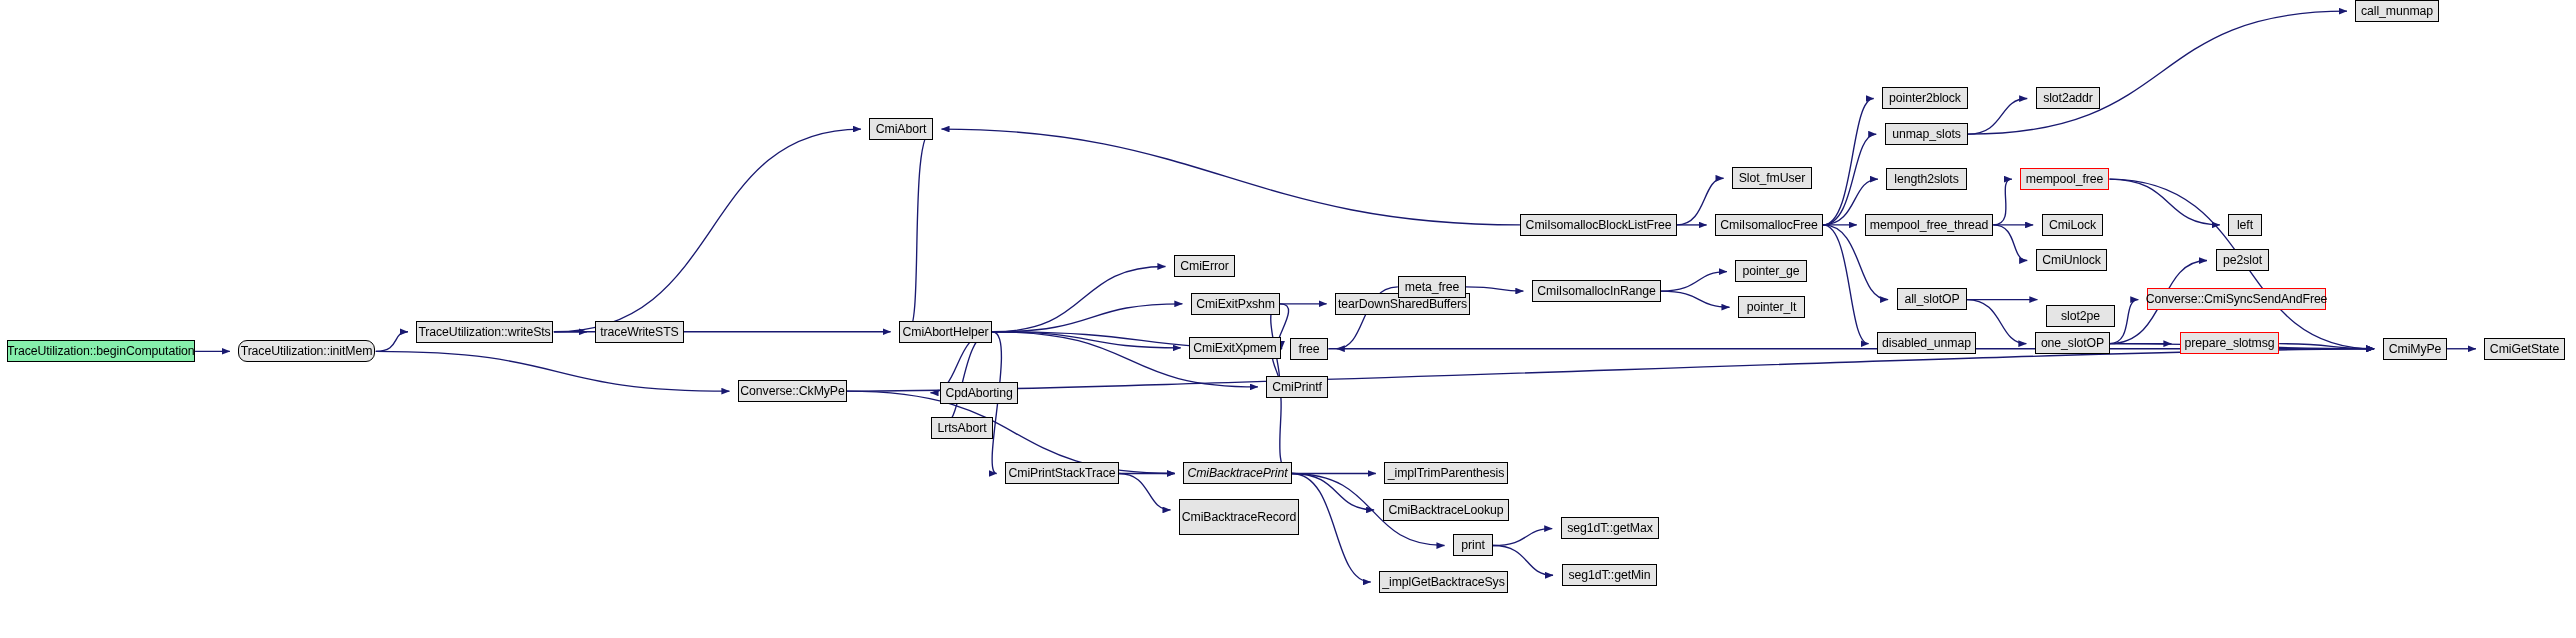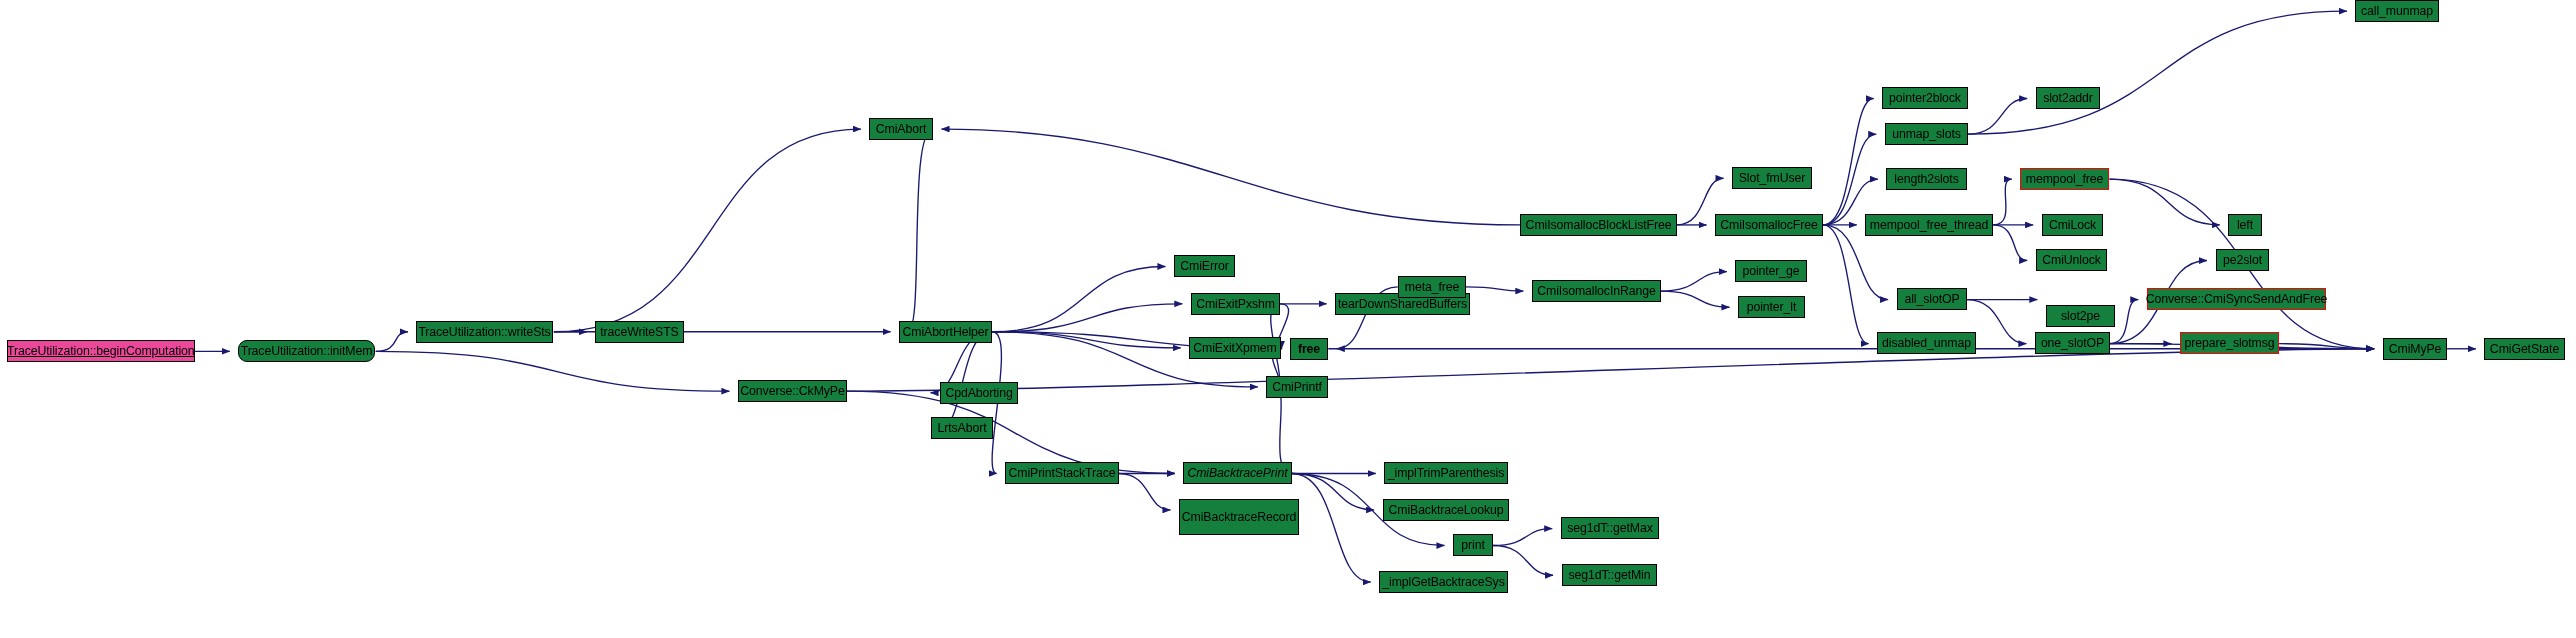--- a/index.html
+++ b/index.html
@@ -27,37 +27,36 @@
     position: absolute;
     left: 0;
     top: 0;
     width: 2576px;
     height: 639px;
   }
   .node {
     position: absolute;
     box-sizing: border-box;
     border: 0.8px solid #000000;
-    background: #15803d;
+    background: #e5e5e5;
     color: #000000;
     font-size: 12.3px;
     line-height: 1;
     display: flex;
     align-items: center;
     justify-content: center;
     white-space: nowrap;
     letter-spacing: -0.1px;
   }
   .node.red {
     border-color: #ff0000;
   }
   .node.root {
-    background: #ec4899;
+    background: #86efac;
     border-color: #000000;
-    text-decoration: underline;
   }
   .node-label {
     display: block;
     padding: 0 5.1px;
   }
 </style>
 </head>
 <body>
 
 <div id="graph-root">
@@ -167,21 +166,21 @@
       </div>
       <div class="node" style="left: 1191px; top: 293px; width: 89px; height: 22px;">
         <span class="node-label">CmiExitPxshm</span>
       </div>
       <div class="node" style="left: 1189px; top: 337px; width: 92px; height: 22px;">
         <span class="node-label">CmiExitXpmem</span>
       </div>
       <div class="node" style="left: 1335px; top: 293px; width: 135px; height: 22px;">
         <span class="node-label">tearDownSharedBuffers</span>
       </div>
-      <div class="node" style="left: 1290px; top: 338px; width: 38px; height: 22px; font-weight: bold;">
+      <div class="node" style="left: 1290px; top: 338px; width: 38px; height: 22px;">
         <span class="node-label">free</span>
       </div>
       <div class="node" style="left: 1266px; top: 376px; width: 62px; height: 22px;">
         <span class="node-label">CmiPrintf</span>
       </div>
       <div class="node" style="left: 1398px; top: 276px; width: 68px; height: 22px;">
         <span class="node-label">meta_free</span>
       </div>
       <div class="node" style="left: 1183px; top: 462px; width: 109px; height: 22px; font-style: italic;">
         <span class="node-label">CmiBacktracePrint</span>

